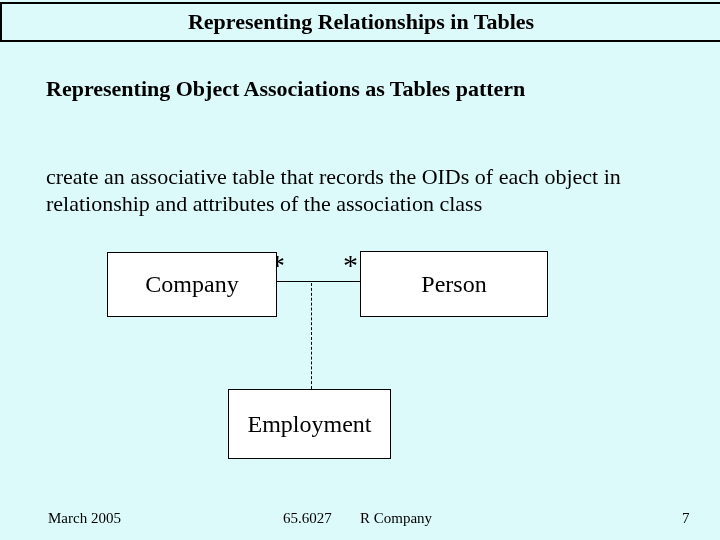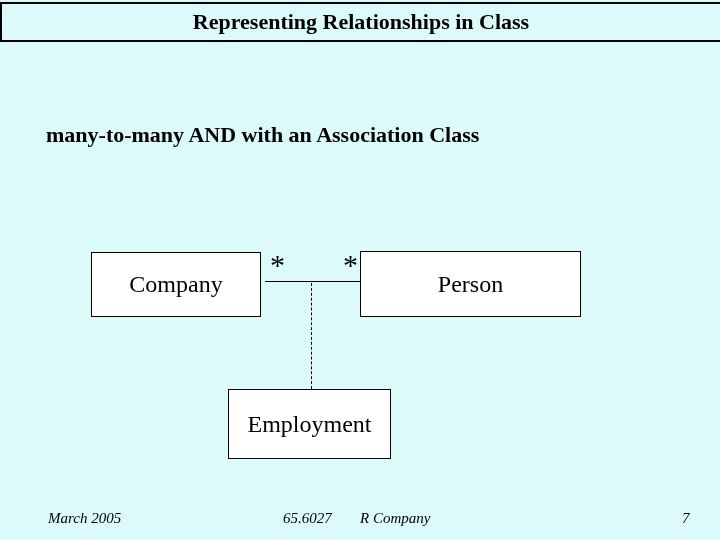--- a/index.html
+++ b/index.html
@@ -40,22 +40,22 @@
   }
   
   .class-box {
     position: absolute;
     background: #ffffff;
     border: 1.5px solid #000;
     box-sizing: border-box;
     display: flex; align-items: center; justify-content: center;
     font-size: 24px;
   }
-  .company-box    { left: 91px;  top: 252px; width: 170px; height: 65px; }
-  .person-box     { left: 360px; top: 251px; width: 221px; height: 66px; }
+  .company-box    { left: 107px;  top: 252px; width: 170px; height: 65px; }
+  .person-box     { left: 360px; top: 251px; width: 188px; height: 66px; }
   .employment-box { left: 228px; top: 389px; width: 163px; height: 70px; }
   .assoc-line {
     position: absolute; left: 265px; top: 281px;
     width: 95px; height: 0;
     border-top: 1.5px solid #000;
   }
   .dashed-line {
     position: absolute; left: 311px; top: 283px;
     width: 0; height: 106px;
     border-left: 1.5px dashed #000;
@@ -68,40 +68,41 @@
   .mult-right { left: 343px; }
   .assoc-label {
     position: absolute; left: 283px; top: 284px;
     font-size: 20px;
   }
   
   .footer-item {
     position: absolute; top: 510px;
     font-size: 15px;
     white-space: nowrap;
-    font-style: italic;
   }
   .f-date   { left: 48px; }
   .f-course { left: 283px; }
   .f-author { left: 360px; }
   .f-page   { left: 682px; }
 </style>
 </head>
 <body>
 
 <div class="slide">
 
   <div class="title-bar">
-    <span>Representing Relationships in Class</span>
+    <span>Representing Relationships in Tables</span>
   </div>
 
+  <div class="body-line body-line-1">Representing Object Associations as Tables pattern</div>
 
-  <div class="body-line body-line-2">many-to-many AND with an Association Class</div>
 
   <div class="body-para">
+    <div>create an associative table that records the OIDs of each object in</div>
+    <div>relationship and attributes of the association class</div>
   </div>
 
   <div class="assoc-line"></div>
   <div class="dashed-line"></div>
 
   <div class="multiplicity mult-left">*</div>
 
   <div class="multiplicity mult-right">*</div>
 
 

